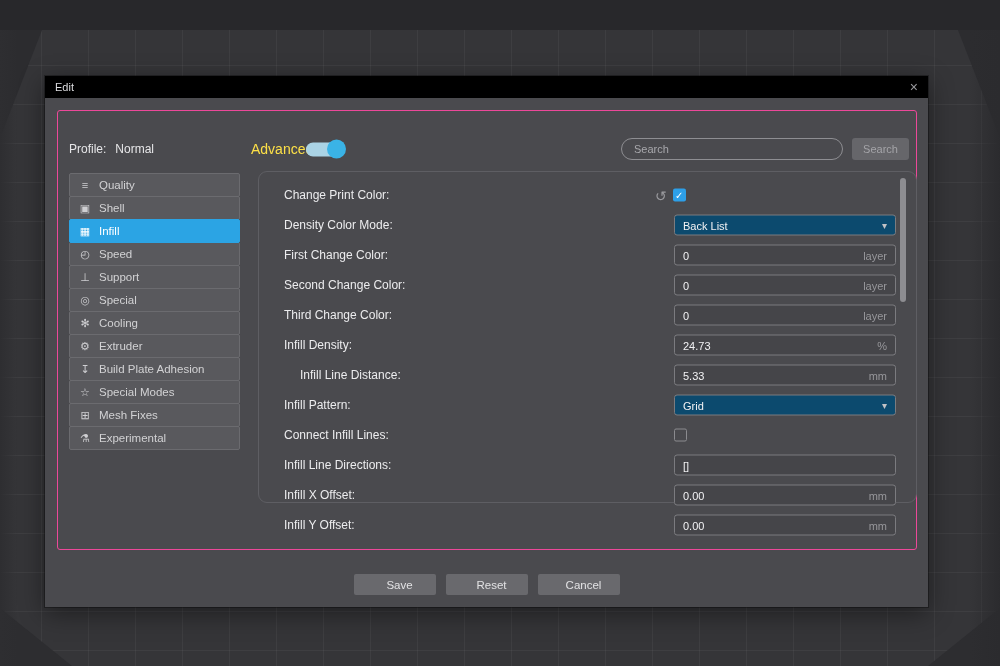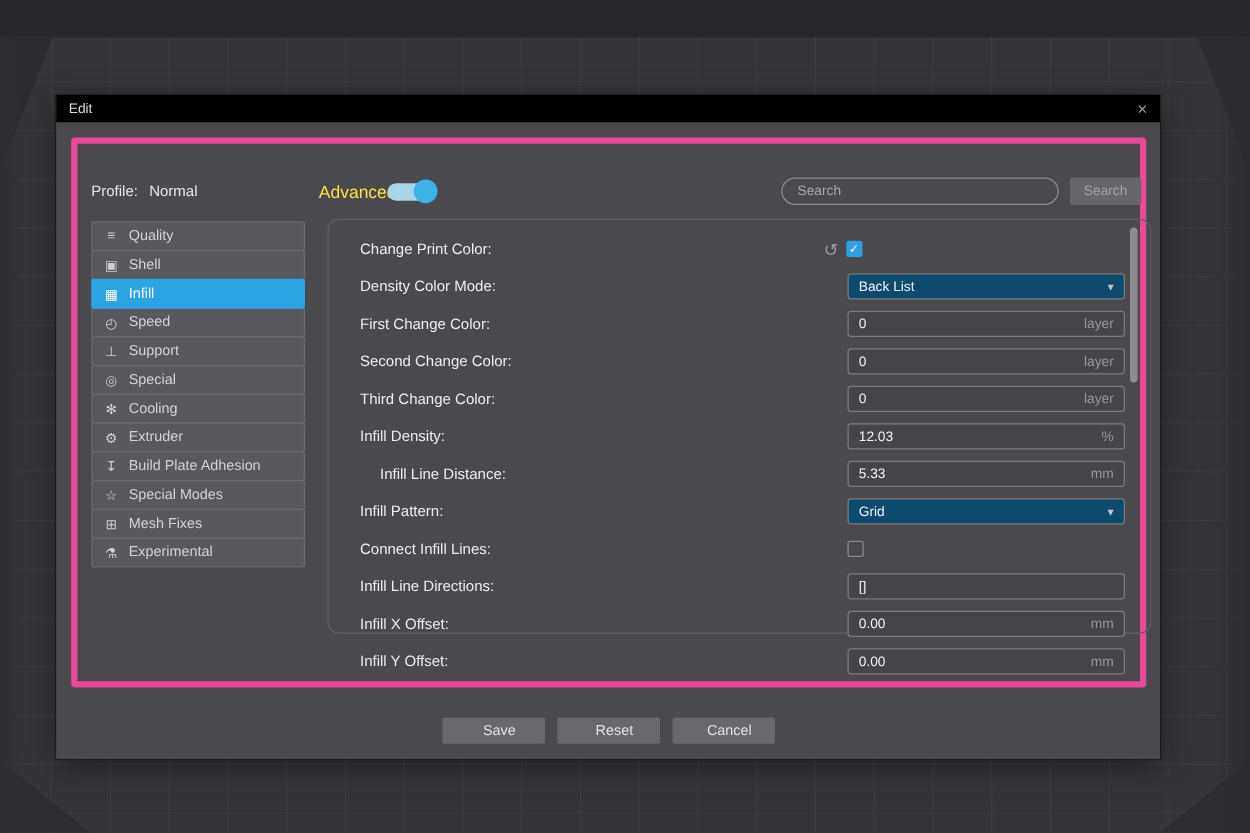--- a/index.html
+++ b/index.html
@@ -29,21 +29,21 @@
 
   
   .dialog { position:absolute; left:45px; top:76px; width:883px; height:531px;
             background:#4a4a4e; box-shadow:0 0 0 1px rgba(0,0,0,0.3), 0 6px 24px rgba(0,0,0,0.45); }
   .titlebar { position:absolute; top:0; left:0; right:0; height:22px; background:#000000;
             display:flex; align-items:center; padding:0 10px; font-size:11px; color:#dddde0; }
   .close { margin-left:auto; color:#9a9a9e; font-size:14px; line-height:1; cursor:default; }
   .dbody { position:absolute; top:22px; left:0; right:0; bottom:0; background:#4a4a4e; }
 
   .inner { position:absolute; left:12px; top:12px; right:11px; bottom:57px;
-           border:5px solid #ec4899; border-radius:3px; }
+           border:1px solid #ec4899; border-radius:3px; }
 
   
   .toprow { position:absolute; top:26px; left:0; right:0; height:24px; }
   .profile { position:absolute; left:11px; top:50%; transform:translateY(-50%);
              font-size:12px; color:#e6e6e8; }
   .profile .pv { margin-left:9px; }
   .adv-label { position:absolute; left:193px; top:50%; transform:translateY(-50%);
              font-size:14px; color:#fde047; }
   .toggle { position:absolute; left:248px; top:50%; transform:translateY(-50%);
             width:42px; height:19px; }
@@ -236,21 +236,21 @@
                 <span>0</span>
                 <span class="unit">layer</span>
               </div>
             </div>
           </div>
 
           <div class="row">
             <span>Infill Density:</span>
             <div class="ctrl">
               <div class="field">
-                <span>12.03</span>
+                <span>24.73</span>
                 <span class="unit">%</span>
               </div>
             </div>
           </div>
 
           <div class="row indented">
             <span>Infill Line Distance:</span>
             <div class="ctrl">
               <div class="field">
                 <span>5.33</span>

